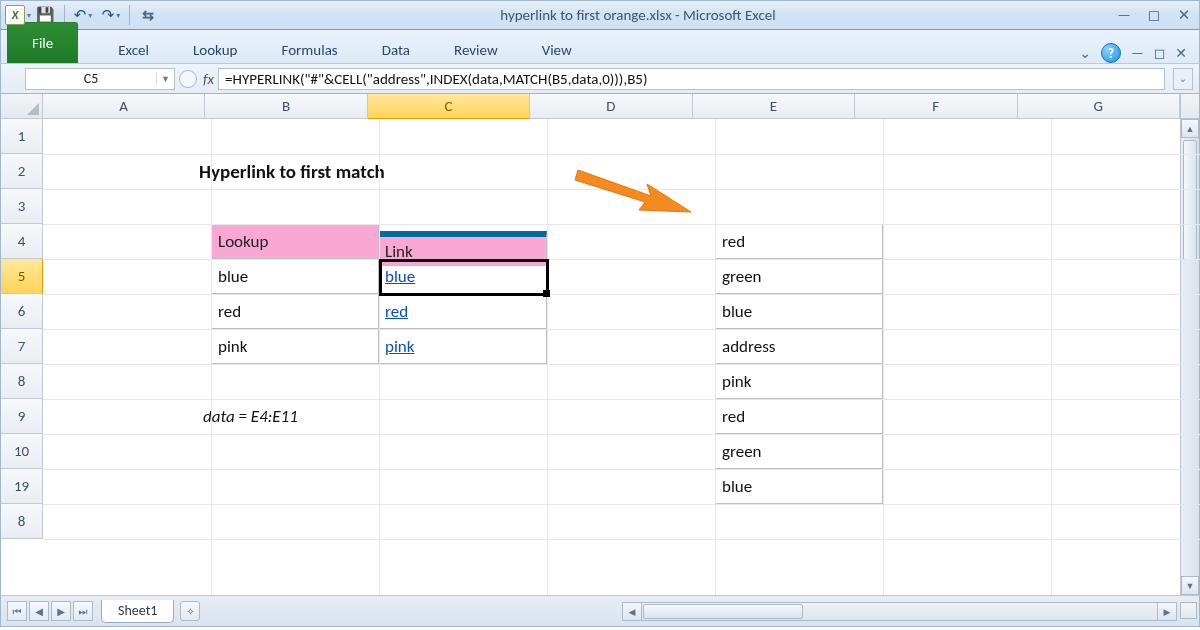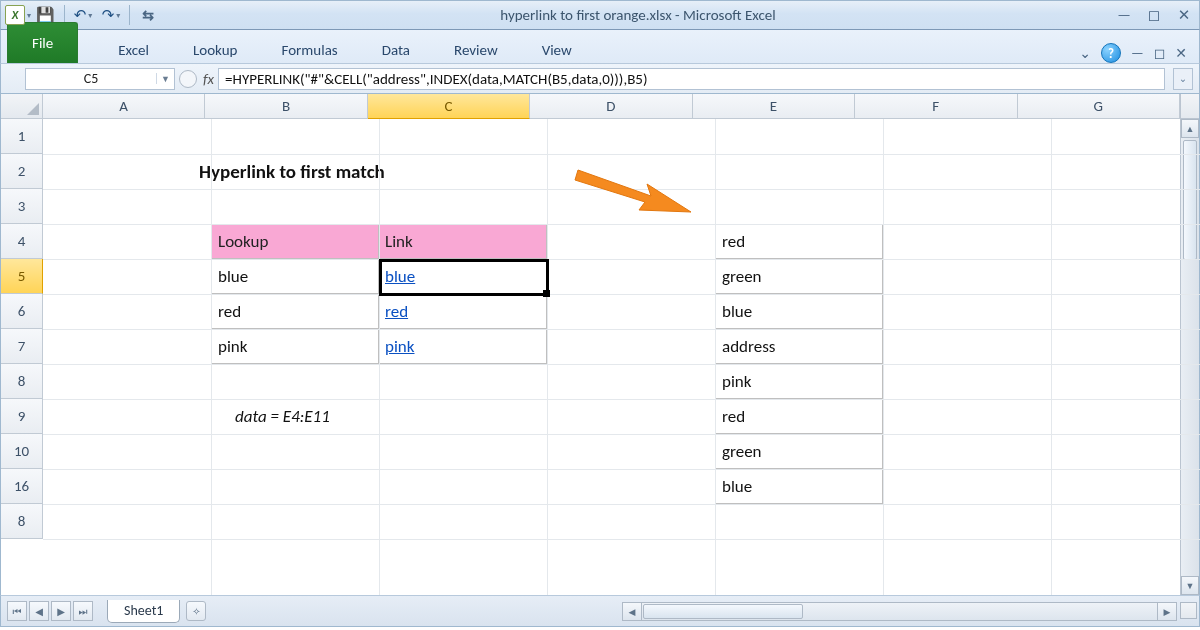--- a/index.html
+++ b/index.html
@@ -134,21 +134,21 @@
   
   .bottom{
     height:32px;border:1px solid #9fb8cf;border-top:1px solid #b7c9dc;
     background:linear-gradient(#e6edf6,#d9e3ef);
     display:flex;align-items:center; padding-left:6px; position:relative;
   }
   .nav-btn{width:20px;height:20px;border:1px solid #aeb9c6;background:linear-gradient(#f6f9fd,#e2e9f1);
     margin-right:2px;display:flex;align-items:center;justify-content:center;
     font-size:10px;color:#5e7389;}
   .sheet-tab{
-    margin-left:12px;height:23px;background:#fff;border:1px solid #9ba9b8;border-top:none;
+    margin-left:6px;height:23px;background:#fff;border:1px solid #9ba9b8;border-top:none;
     border-radius:0 0 5px 5px;padding:0 16px;display:flex;align-items:center;
     font-size:14px;color:#2b3a4c;
   }
   .hscroll{position:absolute;right:22px;top:6px;height:19px;width:555px;
     display:flex;border:1px solid #aeb9c6;background:linear-gradient(#eef2f7,#dde5ee);}
   .hscroll .btn{width:19px;display:flex;align-items:center;justify-content:center;font-size:9px;color:#5e7389;
     background:linear-gradient(#f4f7fb,#dde5ee);border-right:1px solid #aeb9c6;}
   .hscroll .btn:last-child{border-right:none;border-left:1px solid #aeb9c6;}
   .hscroll .thumb{width:160px;margin:1px;border:1px solid #aeb9c6;border-radius:2px;
     background:linear-gradient(#f4f8fd,#d9e4ef);}
@@ -240,41 +240,41 @@
         <div class="rh">1</div>
         <div class="rh">2</div>
         <div class="rh">3</div>
         <div class="rh">4</div>
         <div class="rh active">5</div>
         <div class="rh">6</div>
         <div class="rh">7</div>
         <div class="rh">8</div>
         <div class="rh">9</div>
         <div class="rh">10</div>
-        <div class="rh">16</div>
+        <div class="rh">19</div>
         <div class="rh">8</div>
       </div>
 
     <div class="cells" id="cells">
 
       <div class="cell bold" style="left:150px;top:35px;width:504px;border:none">Hyperlink to first match</div>
 
       <div class="cell hdr-cell border-tbl" style="left:168px;top:105px;width:168px;border-left:1px solid #bfbfbf;border-top:1px solid #bfbfbf">Lookup</div>
-      <div class="cell hdr-cell border-tbl" style="left:336px;top:105px;width:168px;border-top:1px solid #0369a1">Link</div>
+      <div class="cell hdr-cell border-tbl" style="left:336px;top:112px;width:168px;border-top:6px solid #0369a1">Link</div>
 
       <div class="cell border-tbl" style="left:168px;top:140px;width:168px;border-left:1px solid #bfbfbf">blue</div>
       <div class="cell border-tbl lnk" style="left:336px;top:140px;width:168px">blue</div>
 
       <div class="cell border-tbl" style="left:168px;top:175px;width:168px;border-left:1px solid #bfbfbf">red</div>
       <div class="cell border-tbl lnk" style="left:336px;top:175px;width:168px">red</div>
 
       <div class="cell border-tbl" style="left:168px;top:210px;width:168px;border-left:1px solid #bfbfbf">pink</div>
       <div class="cell border-tbl lnk" style="left:336px;top:210px;width:168px">pink</div>
 
-      <div class="cell italic" style="left:186px;top:280px;width:336px;border:none">data = E4:E11</div>
+      <div class="cell italic" style="left:154px;top:280px;width:336px;border:none">data = E4:E11</div>
 
       <div class="cell border-tbl" style="left:672px;top:105px;width:168px;border-left:1px solid #bfbfbf;border-top:1px solid #bfbfbf">red</div>
       <div class="cell border-tbl" style="left:672px;top:140px;width:168px;border-left:1px solid #bfbfbf">green</div>
       <div class="cell border-tbl" style="left:672px;top:175px;width:168px;border-left:1px solid #bfbfbf">blue</div>
       <div class="cell border-tbl" style="left:672px;top:210px;width:168px;border-left:1px solid #bfbfbf">address</div>
       <div class="cell border-tbl" style="left:672px;top:245px;width:168px;border-left:1px solid #bfbfbf">pink</div>
       <div class="cell border-tbl" style="left:672px;top:280px;width:168px;border-left:1px solid #bfbfbf">red</div>
       <div class="cell border-tbl" style="left:672px;top:315px;width:168px;border-left:1px solid #bfbfbf">green</div>
       <div class="cell border-tbl" style="left:672px;top:350px;width:168px;border-left:1px solid #bfbfbf">blue</div>
 

